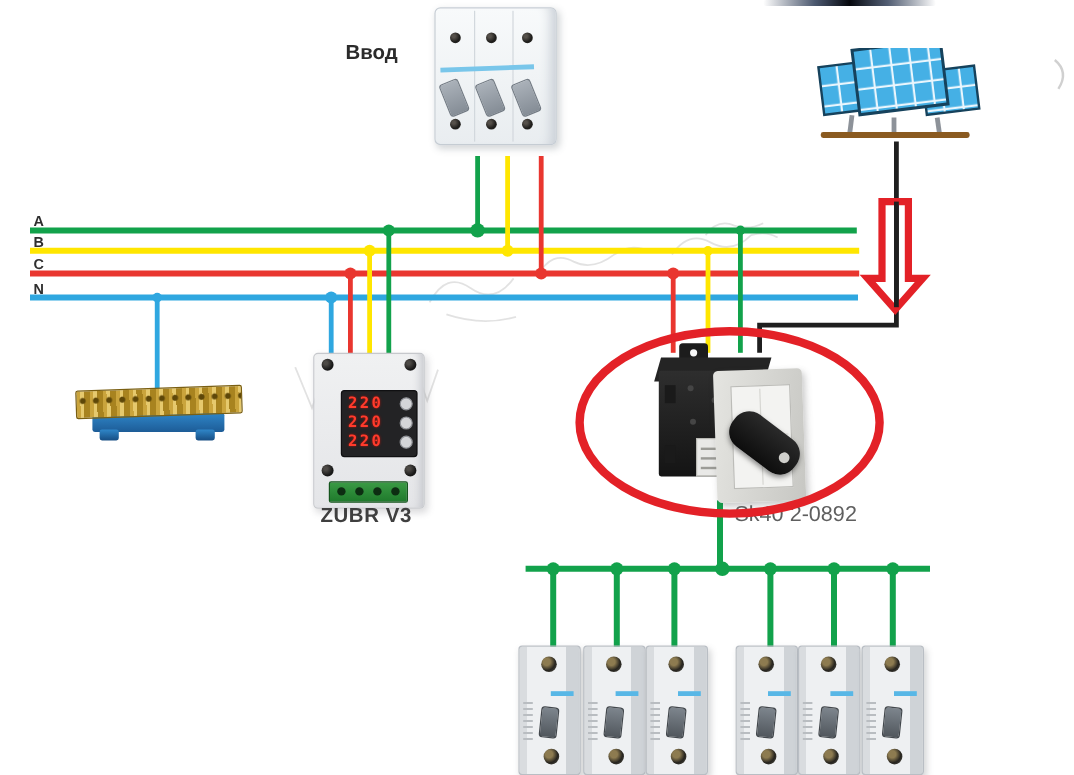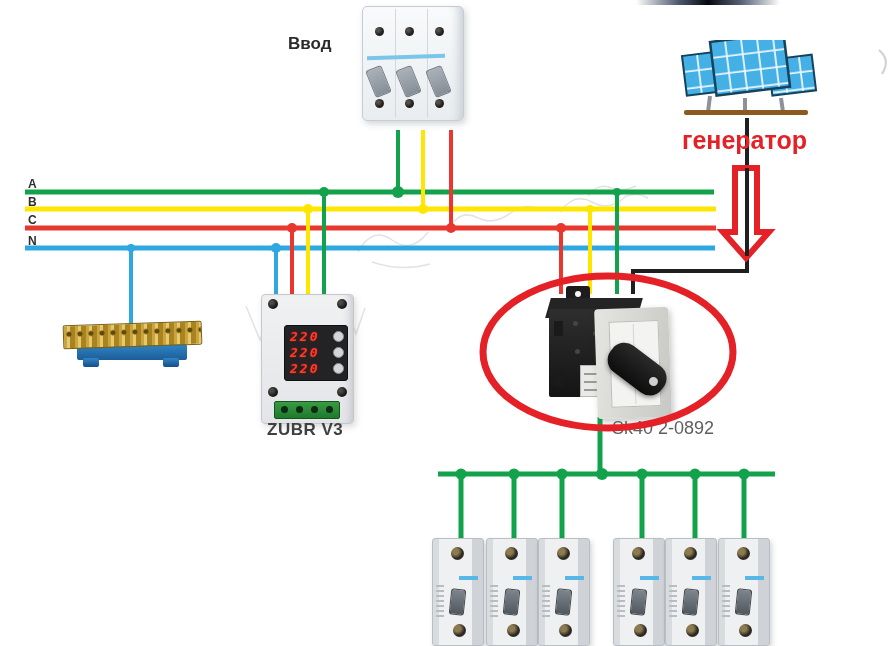--- a/index.html
+++ b/index.html
@@ -47,21 +47,21 @@
     background-size:11px 22px,auto;}
   
   .zubr{left:261px;top:294px;width:91px;height:128px;z-index:2;
     background:linear-gradient(180deg,#f0f1f2,#e4e5e8);
     border:1px solid #c6c8cc;border-radius:4px;
     box-shadow:inset -8px 0 8px -6px #c0c2c8, 2px 3px 6px rgba(90,90,100,.22);}
   .z-screw{position:absolute;width:10px;height:10px;border-radius:50%;
     background:radial-gradient(circle at 35% 35%, #4d4a46 15%, #161616 65%, #393939);}
   .z-bezel{position:absolute;left:22px;top:30px;width:62px;height:54px;background:#232325;
     border-radius:3px;border:1px solid #101012;}
-  .z-rows{position:absolute;left:5px;top:3px;font-style:italic;}
+  .z-rows{position:absolute;left:5px;top:3px;}
   .z-row{height:16px;line-height:16px;font-family:"DejaVu Sans Mono",monospace;
     font-weight:bold;font-size:13px;letter-spacing:2px;color:#ff3b2c;
     text-shadow:0 0 2px rgba(200,20,10,.9);}
   .z-btn{position:absolute;right:3px;width:9px;height:9px;border-radius:50%;
     background:#d4d5d8;border:1px solid #8f9196;}
   .z-term{position:absolute;left:12px;top:106px;width:64px;height:16px;border-radius:2px;
     background:linear-gradient(180deg,#3a9a44,#1f7a2c);border:1px solid #14551d;}
   .z-hole{position:absolute;top:4px;width:7px;height:7px;border-radius:50%;background:#0d2d12;}
   
   .camsw{left:536px;top:284px;width:142px;height:142px;z-index:2;}
@@ -325,21 +325,20 @@
       <div class="sbreaker" style="left: 718px;">
       <span class="sb-screw" style="top:8px;left:18px"></span>
       <span class="sb-stripe"></span>
       <span class="sb-text"></span>
       <span class="sb-lever"></span>
       <span class="sb-screw" style="bottom:8px;left:20px;top:auto"></span>
     </div>
     </div>
 
   <span class="lbl lbl-vvod" style="left:288px;top:34px">Ввод</span>
-  <span class="lbl lbl-gen" style="left:682px;top:126px">генератор</span>
   <span class="lbl lbl-zubr" style="left:267px;top:420px">ZUBR V3</span>
   <span class="lbl lbl-sw" style="left:612px;top:418px">Sk40 2-0892</span>
   <span class="lbl lbl-bus" style="left:28px;top:177px">A</span>
   <span class="lbl lbl-bus" style="left:28px;top:195px">B</span>
   <span class="lbl lbl-bus" style="left:28px;top:213px">C</span>
   <span class="lbl lbl-bus" style="left:28px;top:234px">N</span>
 
   <svg class="layer" width="895" height="646" style="z-index:5;pointer-events:none">
     <ellipse class="ann" cx="608" cy="352" rx="125" ry="76" fill="none" stroke-width="7"></ellipse>
     <path class="ann" d="M735,168 L757,168 L757,232 L769,232 L746,258 L723,232 L735,232 Z" fill="none" stroke-width="6" stroke-linejoin="miter"></path>

